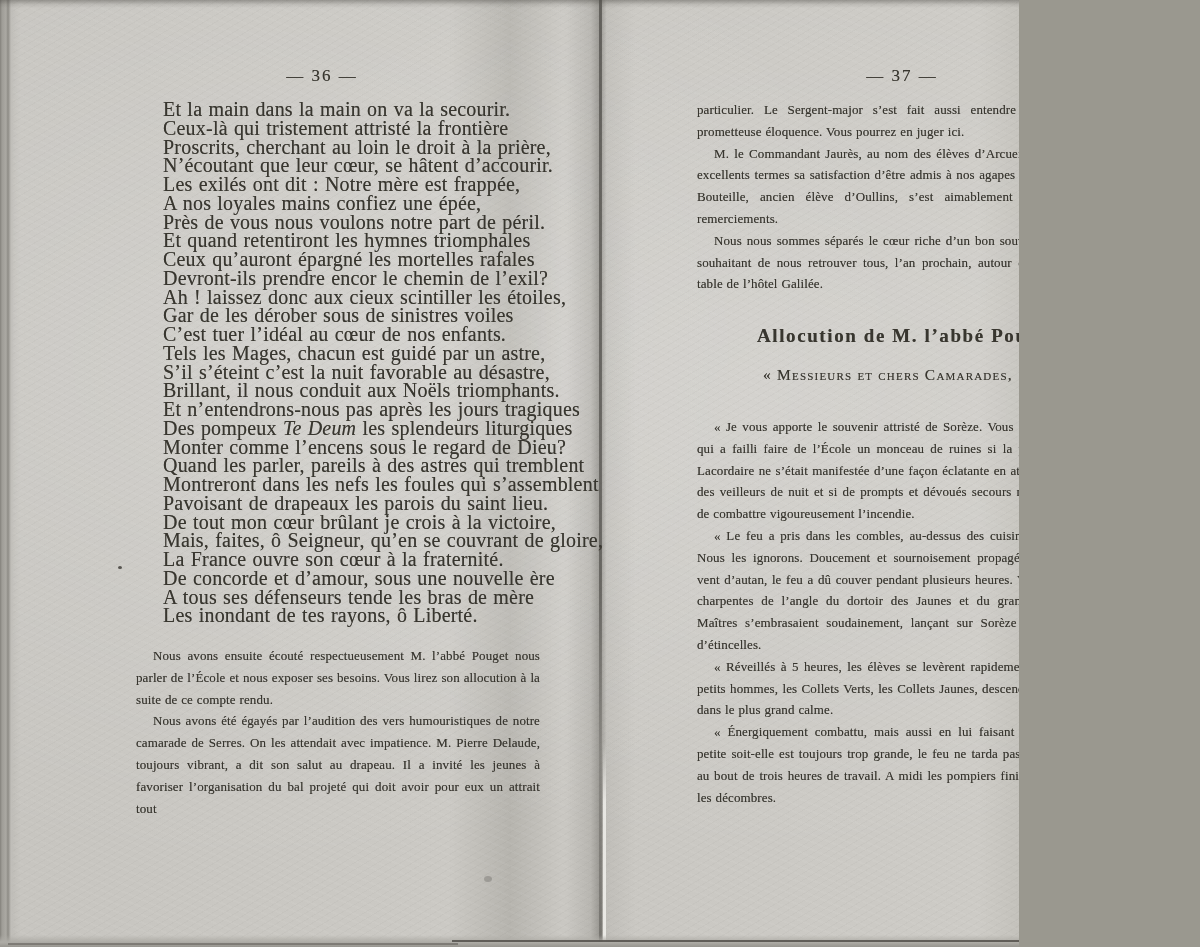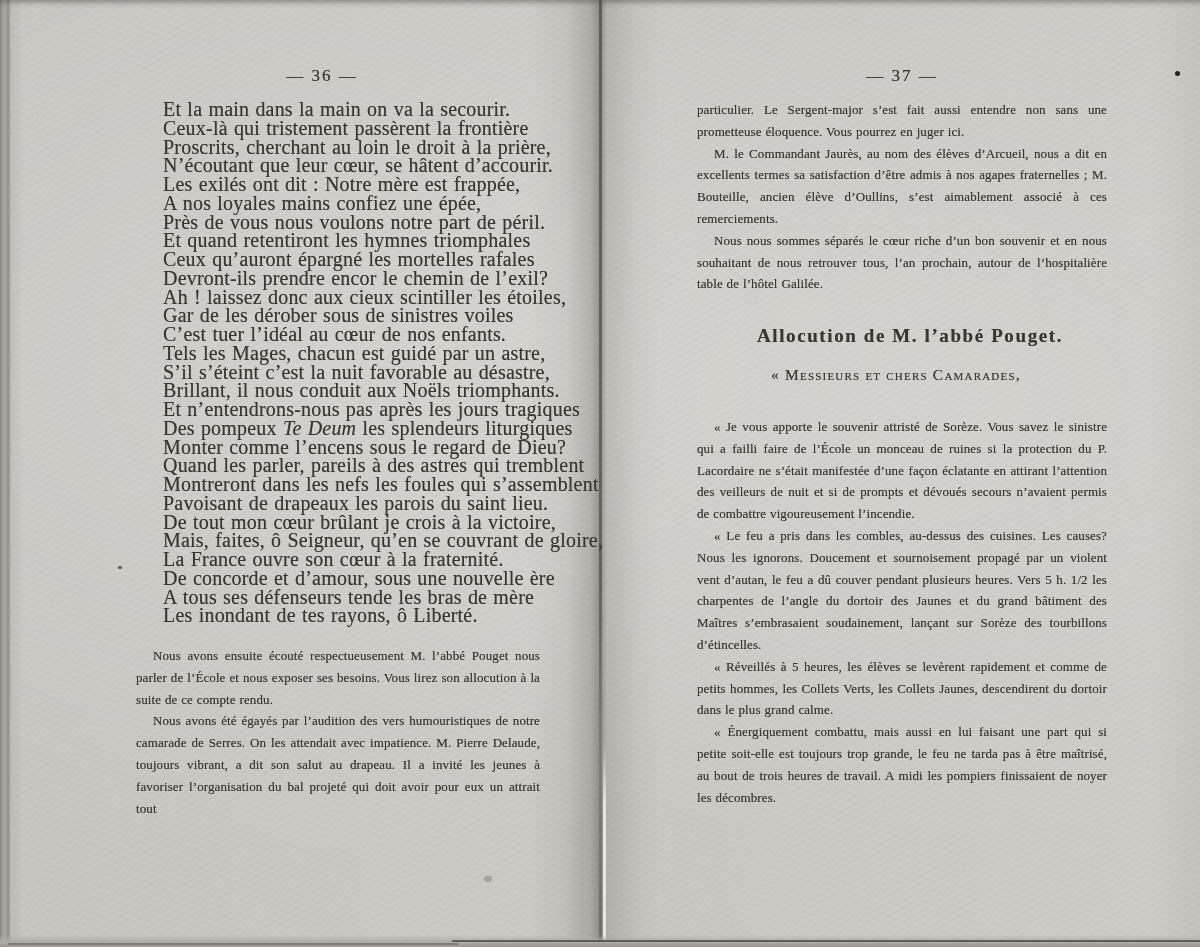--- a/index.html
+++ b/index.html
@@ -1,17 +1,17 @@
 <!DOCTYPE html>
 <html><head>
 <meta charset="utf-8">
 <style>
   html,body{margin:0;padding:0;background:#9a988f;}
   .scan{
-    position:relative;width:1200px;height:947px;overflow:hidden;
+    position:relative;width:1019px;height:947px;overflow:hidden;
     font-family:"Liberation Serif", serif;color:#36342f;
     background:
       repeating-linear-gradient(23deg, rgba(255,255,255,0.035) 0 2px, rgba(255,255,255,0) 2px 7px),
       repeating-linear-gradient(-31deg, rgba(96,94,88,0.04) 0 1px, rgba(96,94,88,0) 1px 6px),
       radial-gradient(ellipse at 26% 38%, rgba(255,255,255,0.16), rgba(255,255,255,0) 62%),
       radial-gradient(ellipse at 77% 42%, rgba(255,255,255,0.14), rgba(255,255,255,0) 60%),
       linear-gradient(90deg,#b4b2ac 0%,#c7c5c0 2%,#cbc9c4 44%,#b6b4ae 50%,#c9c7c2 55%,#cdcbc6 96%,#c3c1bb 100%),
       #c8c6c1;
   }
   
@@ -44,21 +44,21 @@
     font-size:20px;line-height:18.75px;letter-spacing:0.2px;word-spacing:1px;white-space:nowrap;}
   .pline{height:18.75px;}
   .it{font-style:italic;text-align:center;}
   .prose{font-size:13px;line-height:21.8px;text-align:justify;letter-spacing:0.1px;word-spacing:0.5px;}
   .prose p{margin:0;text-indent:17px;}
   .prose p.cont{text-indent:0;}
   .prose-left{position:absolute;top:645px;left:16px;width:404px;}
   .top-paras{position:absolute;top:99px;left:0;width:410px;}
   .heading{position:absolute;top:317px;left:0;width:100%;margin:8px;text-align:center;
     font-size:19px;font-weight:bold;letter-spacing:1.6px;}
-  .salutation{position:absolute;top:366px;left:12px;width:100%;text-indent:62px;
+  .salutation{position:absolute;top:366px;left:4px;width:100%;text-indent:62px;
     font-variant:small-caps;font-size:15.5px;letter-spacing:1.2px;}
   .speech{position:absolute;top:416px;left:0;width:410px;}
 </style>
 </head>
 <body>
 
 <div class="scan">
 
   <div class="gutter"></div>
   <div class="gutter-crease"></div>
@@ -70,21 +70,21 @@
   <div class="bottom-line-left"></div>
   <div class="speck s1"></div>
   <div class="speck s2"></div>
   <div class="speck s3"></div>
 
   <section class="page left">
     <div class="folio ink">— 36 —</div>
 
     <div class="poem ink">
       <div class="pline">Et la main dans la main on va la secourir.</div>
-      <div class="pline">Ceux-là qui tristement passèrent la frontière</div>
+      <div class="pline">Ceux-là qui tristement attristé la frontière</div>
       <div class="pline">Proscrits, cherchant au loin le droit à la prière,</div>
       <div class="pline">N’écoutant que leur cœur, se hâtent d’accourir.</div>
       <div class="pline">Les exilés ont dit : Notre mère est frappée,</div>
       <div class="pline">A nos loyales mains confiez une épée,</div>
       <div class="pline">Près de vous nous voulons notre part de péril.</div>
       <div class="pline">Et quand retentiront les hymnes triomphales</div>
       <div class="pline">Ceux qu’auront épargné les mortelles rafales</div>
       <div class="pline">Devront-ils prendre encor le chemin de l’exil?</div>
       <div class="pline">Ah ! laissez donc aux cieux scintiller les étoiles,</div>
       <div class="pline">Gar de les dérober sous de sinistres voiles</div>

